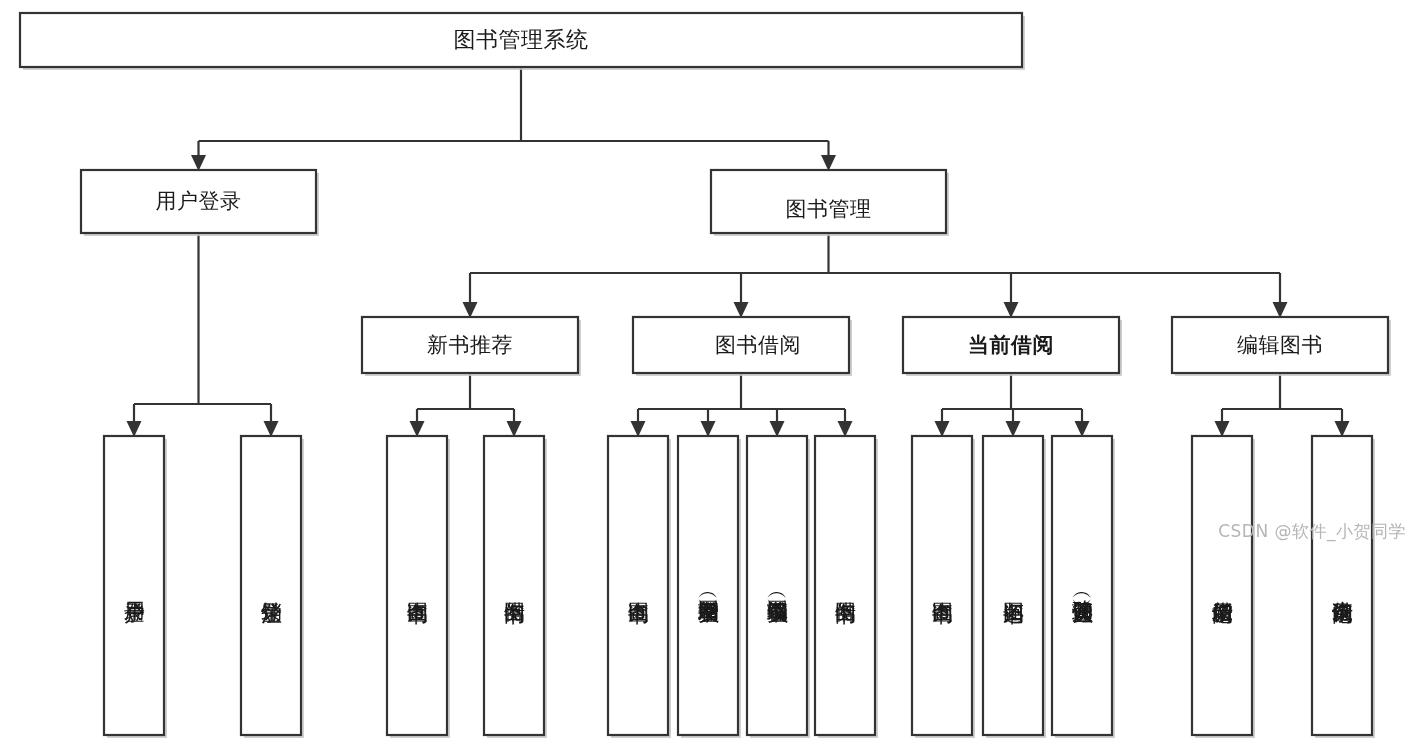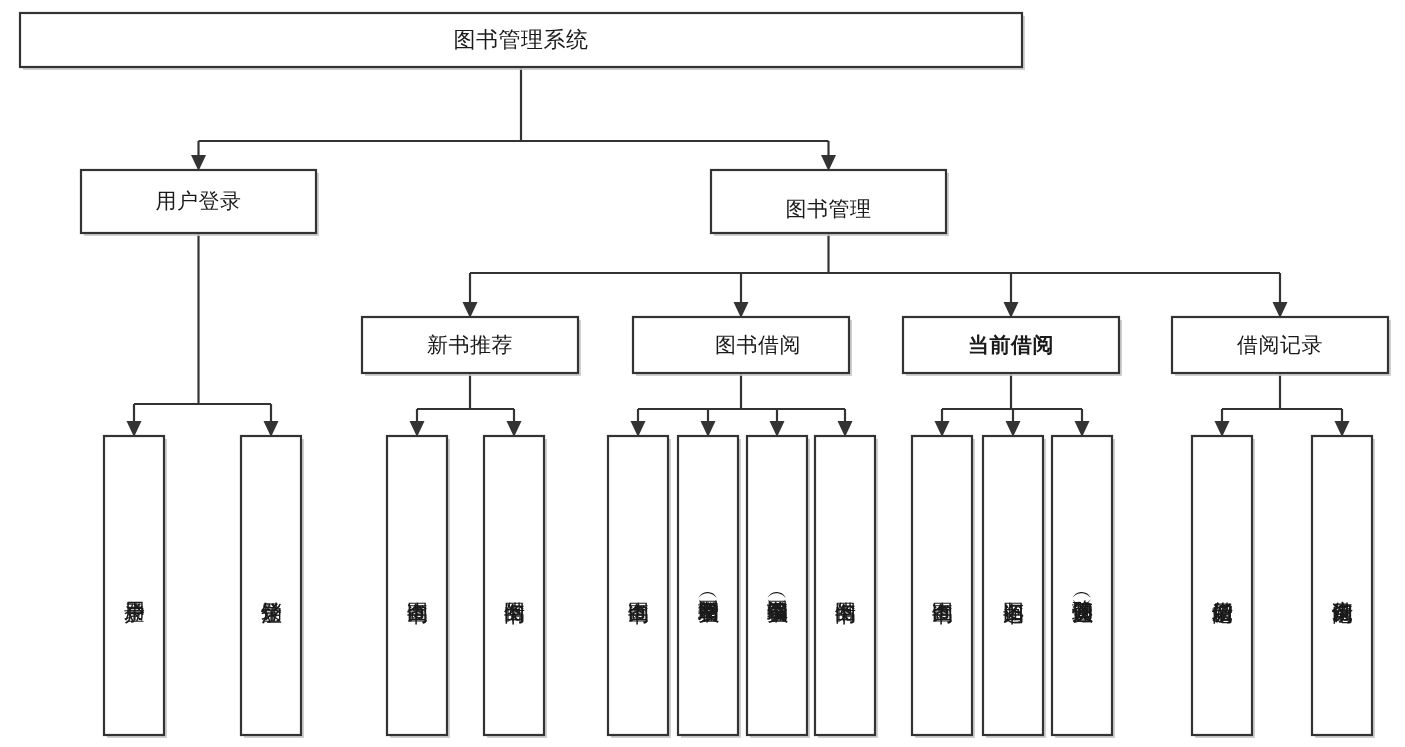--- a/index.html
+++ b/index.html
@@ -190,28 +190,29 @@
         <rect class="node-box" x="1312" y="436" width="60" height="299"></rect>
       </g>
   </svg>
   <div id="labels-layer">
       <div class="node-label-h node-label-root" style="left: 20px; top: 13px; width: 1002px; height: 54px;">图书管理系统</div>
       <div class="node-label-h" style="left: 81px; top: 170px; width: 235px; height: 63px;">用户登录</div>
       <div class="node-label-h" style="left: 711px; top: 170px; width: 235px; height: 63px; margin-top: 8px;">图书管理</div>
       <div class="node-label-h" style="left: 362px; top: 317px; width: 216px; height: 56px; border-radius: 21px;">新书推荐</div>
       <div class="node-label-h" style="left: 633px; top: 317px; width: 216px; height: 56px; margin-left: 17px;">图书借阅</div>
       <div class="node-label-h" style="left: 903px; top: 317px; width: 216px; height: 56px; font-weight: bold;">当前借阅</div>
-      <div class="node-label-h" style="left: 1172px; top: 317px; width: 216px; height: 56px;">借阅记录</div>
+      <div class="node-label-h" style="left: 1172px; top: 317px; width: 216px; height: 56px;">编辑图书</div>
       <div class="node-label-v" style="left: 104px; top: 436px; width: 60px; height: 299px;">用户登录</div>
       <div class="node-label-v" style="left: 241px; top: 436px; width: 60px; height: 299px;">注销登录</div>
       <div class="node-label-v" style="left: 387px; top: 436px; width: 60px; height: 299px;">查询图书</div>
       <div class="node-label-v" style="left: 484px; top: 436px; width: 60px; height: 299px;">借阅图书</div>
       <div class="node-label-v" style="left: 608px; top: 436px; width: 60px; height: 299px;">查询图书</div>
       <div class="node-label-v" style="left: 678px; top: 436px; width: 60px; height: 299px;">新增图书（管理员）</div>
       <div class="node-label-v" style="left: 747px; top: 436px; width: 60px; height: 299px;">编辑图书（管理员）</div>
       <div class="node-label-v" style="left: 815px; top: 436px; width: 60px; height: 299px;">借阅图书</div>
       <div class="node-label-v" style="left: 912px; top: 436px; width: 60px; height: 299px;">查询图书</div>
       <div class="node-label-v" style="left: 983px; top: 436px; width: 60px; height: 299px;">归还图书</div>
       <div class="node-label-v" style="left: 1052px; top: 436px; width: 60px; height: 299px;">确认归还（管理员）</div>
       <div class="node-label-v" style="left: 1192px; top: 436px; width: 60px; height: 299px;">新增借阅记录</div>
       <div class="node-label-v" style="left: 1312px; top: 436px; width: 60px; height: 299px;">查询借阅记录</div>
     </div>
+  <div class="watermark">CSDN @软件_小贺同学</div>
 </div>
 
 </body></html>

